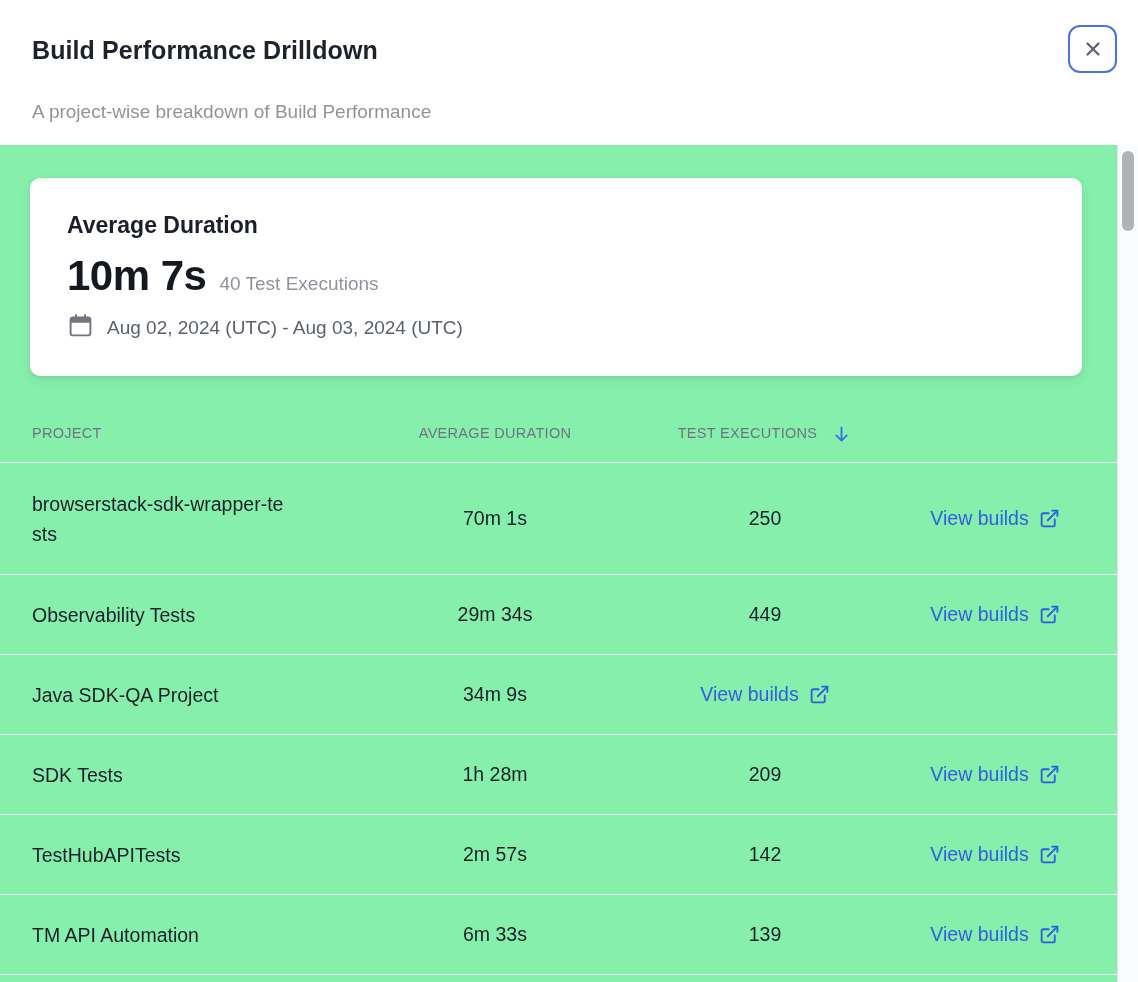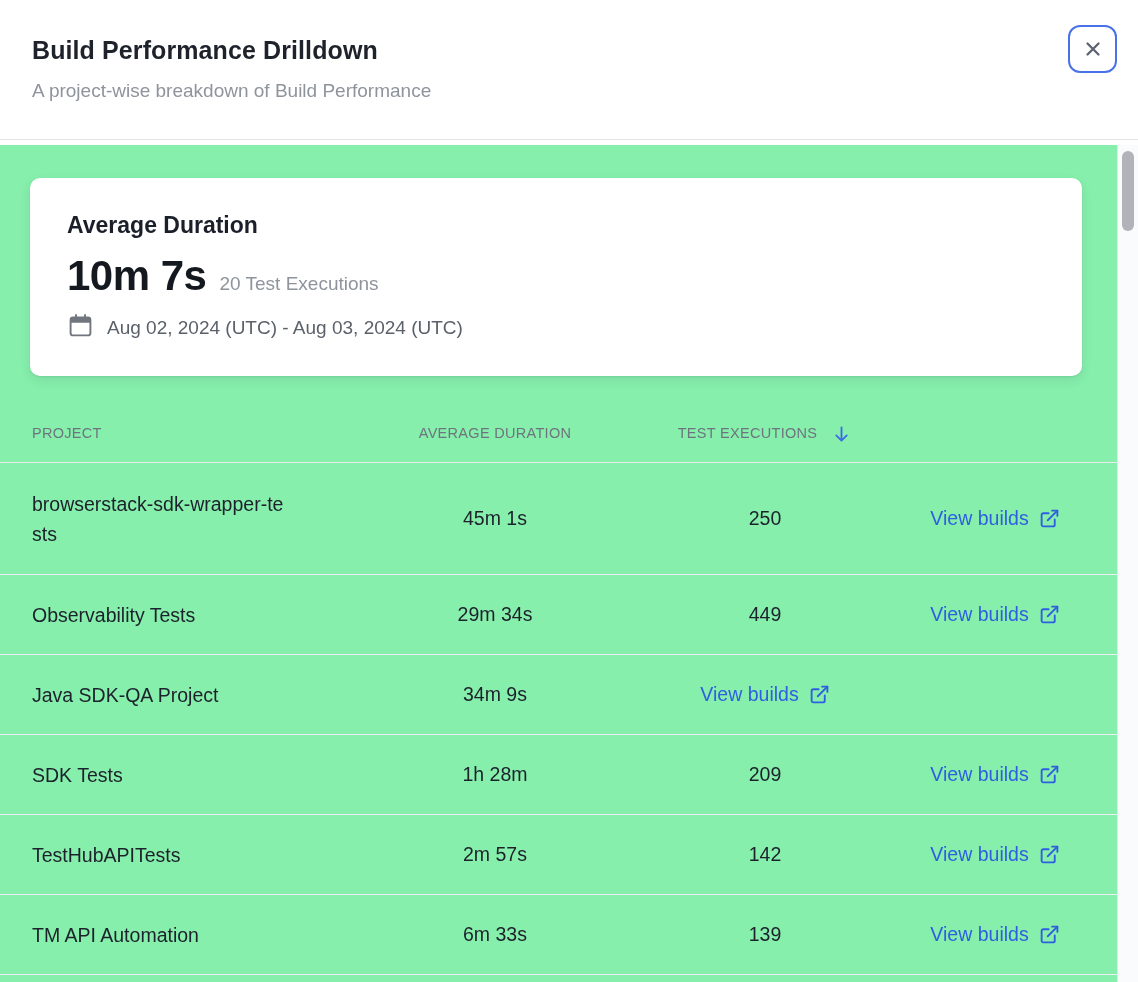--- a/index.html
+++ b/index.html
@@ -19,21 +19,21 @@
     background: #ffffff;
   }
   .modal-title {
     font-size: 25px;
     line-height: 32px;
     font-weight: 600;
     color: #1e222b;
     letter-spacing: 0.1px;
   }
   .modal-subtitle {
-    margin-top: 13px;
+    margin-top: 34px;
     font-size: 19px;
     line-height: 24px;
     font-weight: 400;
     color: #8f949c;
   }
   .close-btn {
     position: absolute;
     top: 25px;
     right: 21px;
     width: 49px;
@@ -201,21 +201,21 @@
   </header>
 
   <div class="header-divider"></div>
 
   <div class="modal-body">
 
     <section class="summary-card">
       <h2 class="card-title">Average Duration</h2>
       <div class="big-row">
         <span class="big-value">10m 7s</span>
-        <span class="exec-count">20 Test Executions</span>
+        <span class="exec-count">40 Test Executions</span>
       </div>
       <div class="date-row">
         <svg width="27" height="27" viewBox="0 0 24 24" fill="none">
           <rect x="3.2" y="4.8" width="17.6" height="16" rx="2.2" stroke="#71767e" stroke-width="1.7"></rect>
           <path d="M3.2 9.6 V7 a2.2 2.2 0 0 1 2.2 -2.2 h13.2 a2.2 2.2 0 0 1 2.2 2.2 v2.6 z" fill="#71767e"></path>
           <line x1="8" y1="2.6" x2="8" y2="6.2" stroke="#71767e" stroke-width="1.7" stroke-linecap="round"></line>
           <line x1="16" y1="2.6" x2="16" y2="6.2" stroke="#71767e" stroke-width="1.7" stroke-linecap="round"></line>
         </svg>
         <span class="date-range">Aug 02, 2024 (UTC) - Aug 03, 2024 (UTC)</span>
       </div>
@@ -229,21 +229,21 @@
           <span>TEST EXECUTIONS</span>
           <svg width="21" height="21" viewBox="0 0 24 24" fill="none">
             <path d="M12 4 v14 M6 13 l6 6 6 -6" stroke="#3d6be8" stroke-width="2.1" stroke-linecap="round" stroke-linejoin="round"></path>
           </svg>
         </div>
         <div class="th"></div>
       </div>
       <div id="rows">
           <div class="trow">
             <div class="td"><span class="project-name">browserstack-sdk-wrapper-tests</span></div>
-            <div class="td td-center">45m 1s</div>
+            <div class="td td-center">70m 1s</div>
             <div class="td td-center">250</div>
             <div class="td td-link">
               <a class="view-builds" href="#">
                 <span>View builds</span>
                 <svg class="ext" width="21" height="21" viewBox="0 0 24 24" fill="none" stroke="currentColor" stroke-width="2.1" stroke-linecap="round" stroke-linejoin="round">
                   <path d="M18 13v6a2 2 0 0 1-2 2H5a2 2 0 0 1-2-2V8a2 2 0 0 1 2-2h6"></path>
                   <polyline points="15 3 21 3 21 9"></polyline>
                   <line x1="10" y1="14" x2="21" y2="3"></line>
                 </svg>
               </a>

